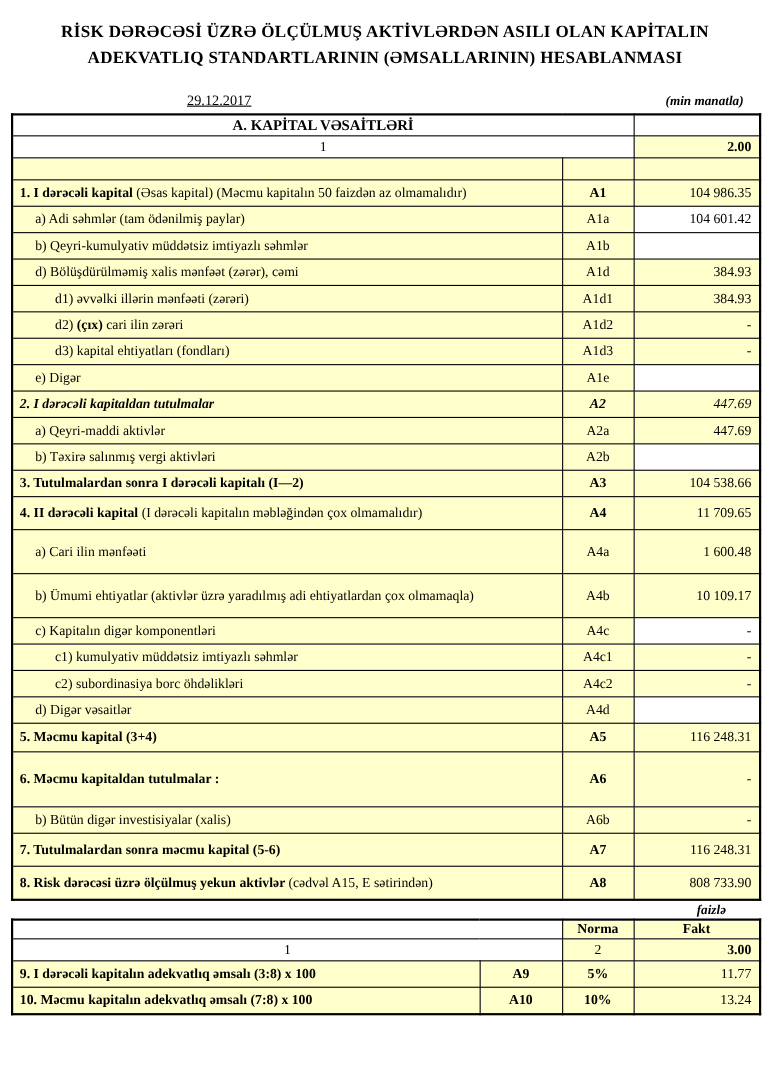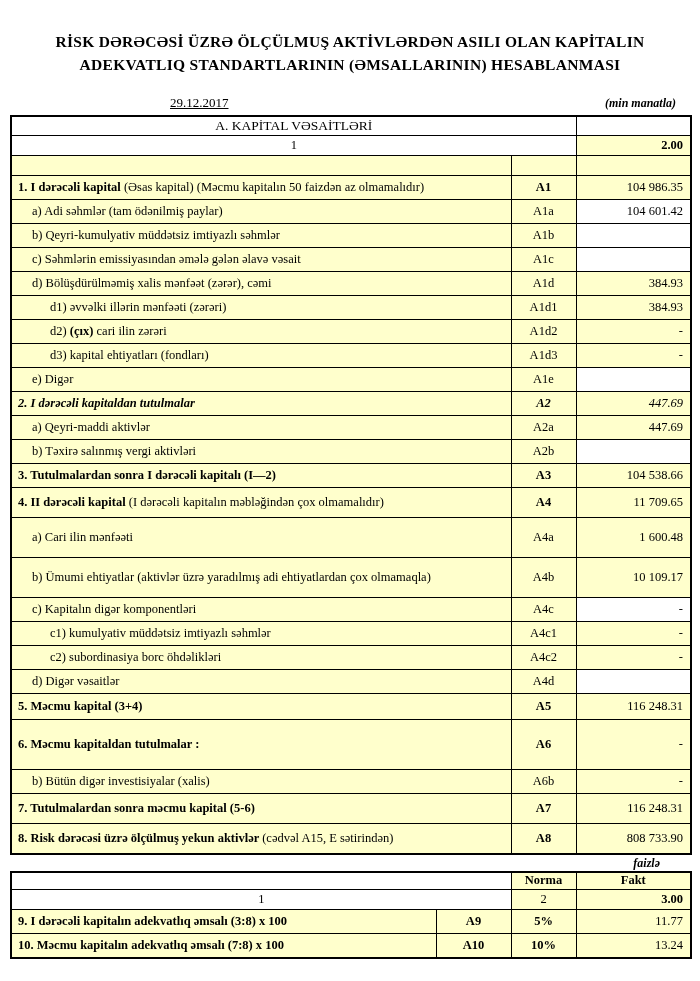--- a/index.html
+++ b/index.html
@@ -18,21 +18,21 @@
     color: #000;
   }
   .page { padding: 10px 10px 4px 10px; }
 
   .title {
     text-align: center;
     font-weight: bold;
     font-size: 15.5px;
     letter-spacing: 0.3px;
     line-height: 1.5;
-    margin-top: 20px;
+    margin-top: 8px;
   }
   .meta-row {
     display: flex;
     align-items: flex-end;
     margin-top: 14px;
     margin-bottom: 4px;
     height: 20px;
   }
   .date {
     margin-left: 160px;
@@ -58,21 +58,21 @@
     background: var(--yellow);
     font-size: 12.5px;
     padding: 0 4px;
     overflow: hidden;
     vertical-align: middle;
   }
   td.hwhite, td.white { background: var(--white); }
 
   .section-header {
     text-align: center;
-    font-weight: normal;
+    font-weight: bold;
     font-size: 13.5px;
   }
   .center { text-align: center; }
   .value  { text-align: right; padding-right: 7px; }
   .code   { text-align: center; }
   .b      { font-weight: bold; }
 
   .ind0 { padding-left: 6px; }
   .ind1 { padding-left: 20px; }
   .ind2 { padding-left: 38px; margin-top: 32px; }
@@ -144,25 +144,20 @@
           <td class="value">104 986.35</td>
         </tr>
         <tr style="height: 24px;">
           <td class="label ind1"><span>a) Adi səhmlər (tam ödənilmiş paylar)</span></td>
           <td class="code">A1a</td>
           <td class="value white">104 601.42</td>
         </tr>
         <tr style="height: 24px;">
           <td class="label ind1"><span>b) Qeyri-kumulyativ müddətsiz imtiyazlı səhmlər</span></td>
           <td class="code">A1b</td>
-          <td class="value white"></td>
-        </tr>
-        <tr style="height: 24px;">
-          <td class="label ind1"><span>c) Səhmlərin emissiyasından əmələ gələn  əlavə vəsait</span></td>
-          <td class="code">A1c</td>
           <td class="value white"></td>
         </tr>
         <tr style="height: 24px;">
           <td class="label ind1"><span>d)   Bölüşdürülməmiş xalis mənfəət (zərər), cəmi</span></td>
           <td class="code">A1d</td>
           <td class="value">384.93</td>
         </tr>
         <tr style="height: 24px;">
           <td class="label ind2"><span>d1) əvvəlki illərin mənfəəti (zərəri)</span></td>
           <td class="code">A1d1</td>

